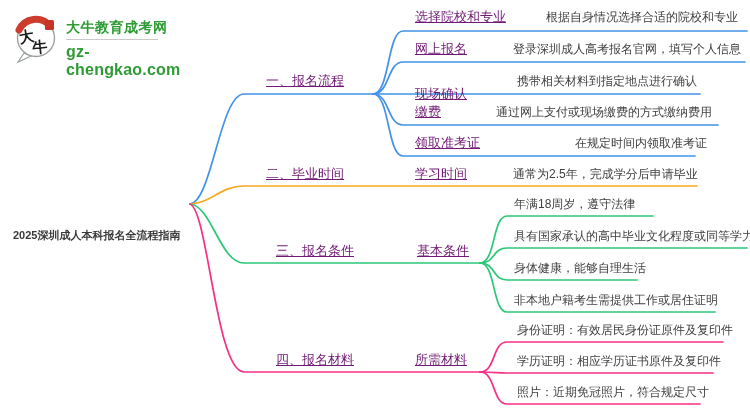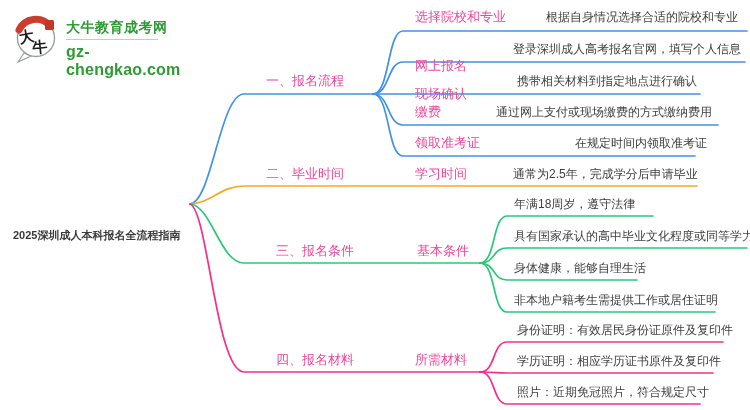--- a/index.html
+++ b/index.html
@@ -1,21 +1,21 @@
 <!DOCTYPE html>
 <html><head>
 <meta charset="utf-8">
 <style>
   html,body{margin:0;padding:0;background:#fff;}
   .canvas{
     position:relative;width:750px;height:410px;background:#fff;overflow:hidden;
     font-family:"Liberation Sans","DejaVu Sans",sans-serif;
   }
   .abs{position:absolute;white-space:nowrap;}
-  .node-text{font-size:13px;color:#ec4899;line-height:16px;height:16px;}
+  .node-text{font-size:13px;color:#701a75;line-height:16px;height:16px;text-decoration:underline;}
   .leaf-text{font-size:12px;color:#3f3f3f;line-height:15px;height:15px;}
   .root-title{font-size:11px;font-weight:600;color:#3a3a3a;line-height:15px;margin-top:32px;}
   svg.connectors{position:absolute;left:0;top:0;width:750px;height:410px;}
   svg.connectors path{fill:none;stroke-width:1.7;stroke-linecap:round;}
   
   .logo{position:absolute;left:14px;top:13px;width:170px;height:52px;}
   .logo-icon{position:absolute;left:0;top:1px;}
   .brand{position:absolute;left:52px;top:6px;font-size:14px;font-weight:bold;color:#2E9B35;letter-spacing:.5px;}
   .brand-divider{position:absolute;left:52px;top:26px;width:92px;height:1px;background:#c9c9c9;}
   .domain-text{position:absolute;left:52px;top:30px;font-size:16px;font-weight:bold;color:#2E9B35;letter-spacing:.2px;}
@@ -71,21 +71,21 @@
   </div>
 
   <div class="abs root-title" style="left:13px;top:196px;">2025深圳成人本科报名全流程指南</div>
 
   <div class="abs node-text" style="left:266px;top:73px;">一、报名流程</div>
   <div class="abs node-text" style="left:266px;top:166px;">二、毕业时间</div>
   <div class="abs node-text" style="left:276px;top:243px;">三、报名条件</div>
   <div class="abs node-text" style="left:276px;top:352px;">四、报名材料</div>
 
   <div class="abs node-text" style="left:415px;top:9px;">选择院校和专业</div>
-  <div class="abs node-text" style="left:415px;top:58px;">网上报名</div>
+  <div class="abs node-text" style="left:415px;top:41px;">网上报名</div>
   <div class="abs node-text" style="left:415px;top:86px;">现场确认</div>
   <div class="abs node-text" style="left:415px;top:104px;">缴费</div>
   <div class="abs node-text" style="left:415px;top:135px;">领取准考证</div>
 
   <div class="abs leaf-text" style="left:546px;top:10px;">根据自身情况选择合适的院校和专业</div>
   <div class="abs leaf-text" style="left:513px;top:42px;">登录深圳成人高考报名官网，填写个人信息</div>
   <div class="abs leaf-text" style="left:517px;top:74px;">携带相关材料到指定地点进行确认</div>
   <div class="abs leaf-text" style="left:496px;top:105px;">通过网上支付或现场缴费的方式缴纳费用</div>
   <div class="abs leaf-text" style="left:575px;top:136px;">在规定时间内领取准考证</div>
 

